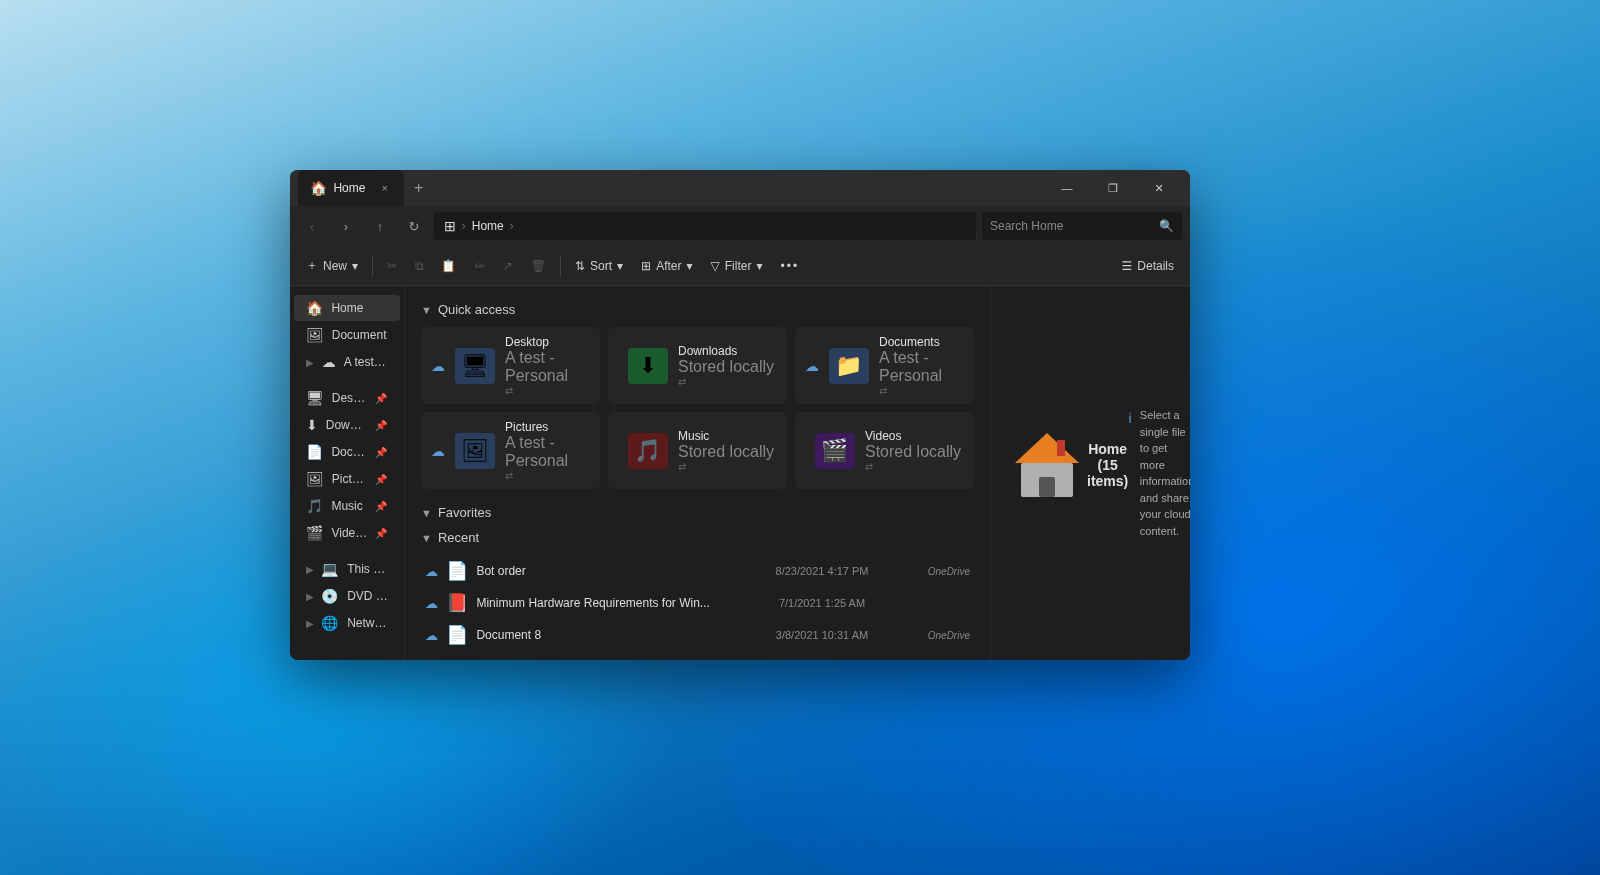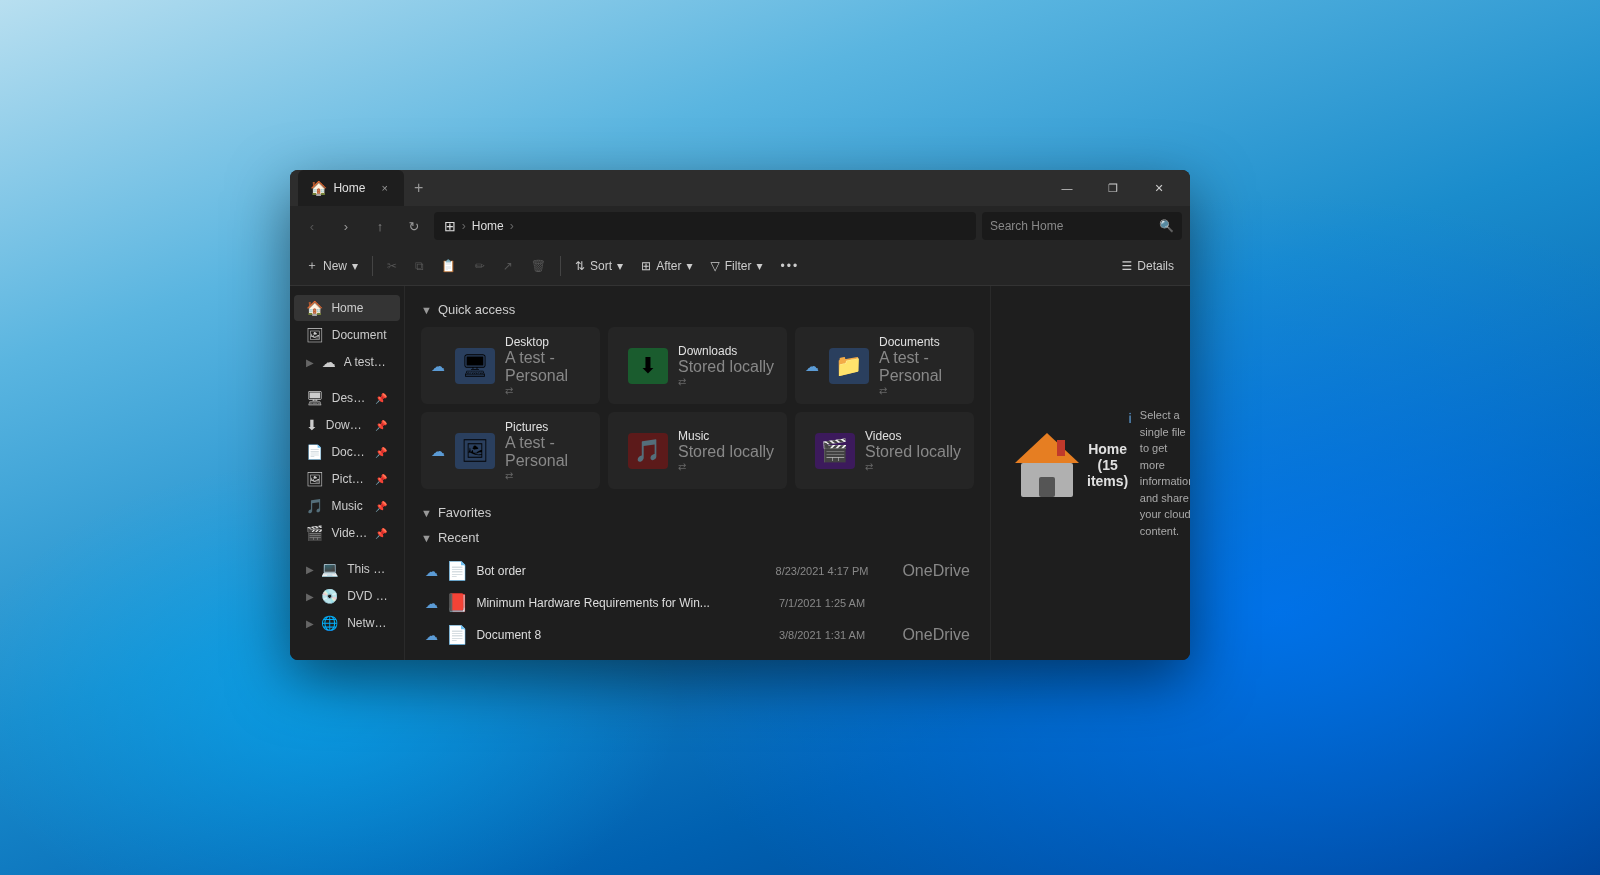--- a/index.html
+++ b/index.html
@@ -254,21 +254,21 @@
       gap: 8px;
       padding: 5px 4px;
       border-radius: 4px;
       cursor: pointer;
       font-size: 12px;
     }
     .recent-cloud { color: #5b9bd5; font-size: 13px; }
     .recent-file-icon { font-size: 18px; flex-shrink: 0; }
     .recent-name { flex: 1; color: #ddd; overflow: hidden; text-overflow: ellipsis; white-space: nowrap; }
     .recent-date { color: #888; font-size: 11px; width: 120px; text-align: center; }
-    .recent-location { color: #888; font-size: 16px; width: 80px; text-align: right; }
+    .recent-location { color: #888; font-size: 10px; width: 80px; text-align: right; font-style: italic; }
     
     .preview-panel {
       width: 200px;
       background: #1e1e1e;
       border-left: 1px solid #2a2a2a;
       display: flex;
       flex-direction: row;
       align-items: center;
       padding: 20px 16px;
       flex-shrink: 0;
@@ -579,21 +579,21 @@
           <span class="recent-file-icon" style="color:#c0392b;">📕</span>
           <span class="recent-name">Minimum Hardware Requirements for Win...</span>
           <span class="recent-date">7/1/2021 1:25 AM</span>
           <span class="recent-location"></span>
         </div>
 
         <div class="recent-item">
           <span class="recent-cloud">☁</span>
           <span class="recent-file-icon">📄</span>
           <span class="recent-name">Document 8</span>
-          <span class="recent-date">3/8/2021 1:31 AM</span>
+          <span class="recent-date">3/8/2021 10:31 AM</span>
           <span class="recent-location">OneDrive</span>
         </div>
 
       </div>
     </div>
 
     <div class="preview-panel">
       <div class="preview-icon-wrap">
         <svg class="home-icon-svg" viewBox="0 0 80 80" xmlns="http://www.w3.org/2000/svg">
 

